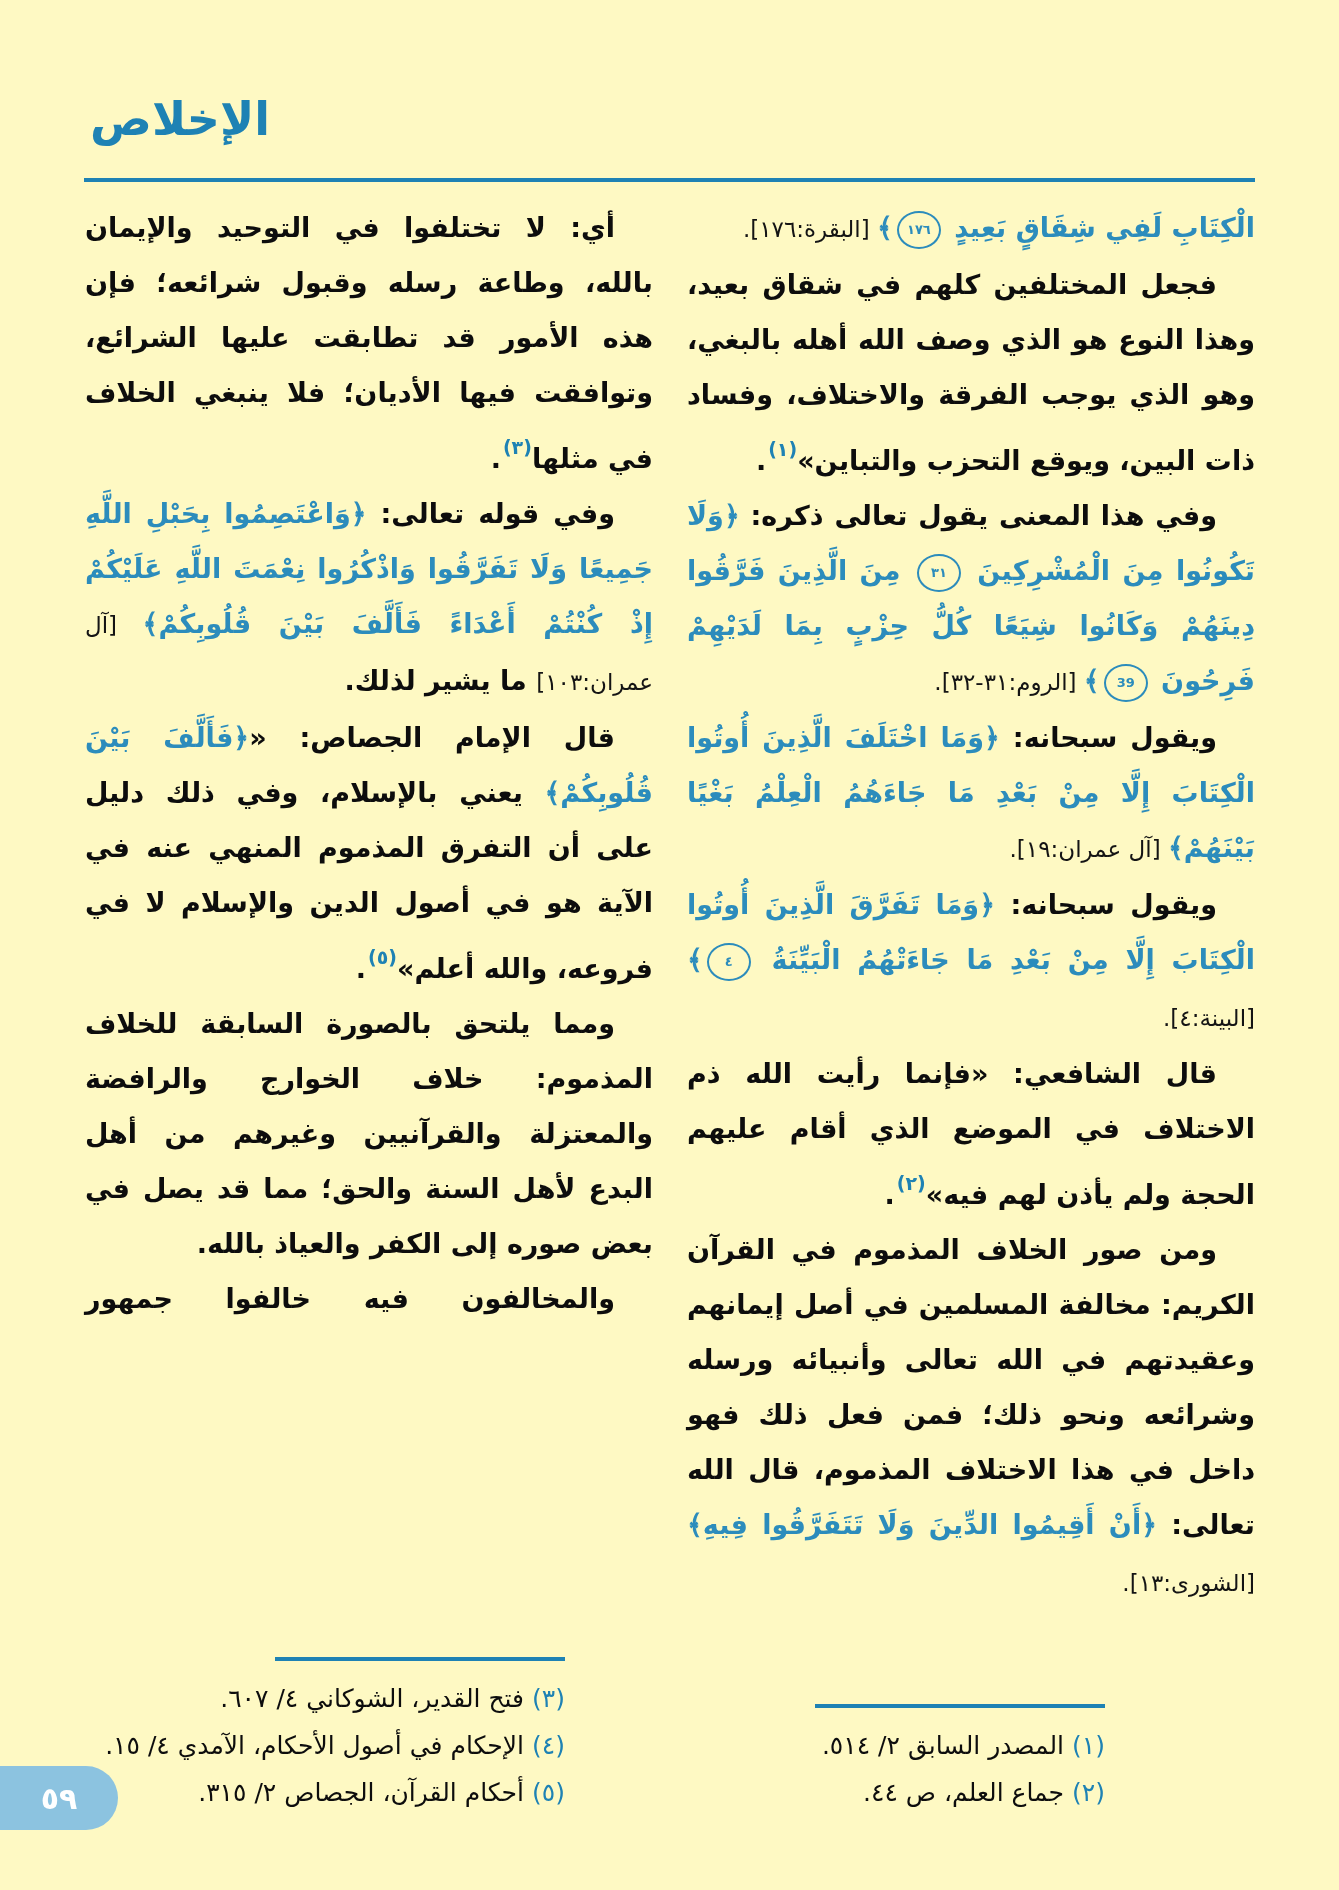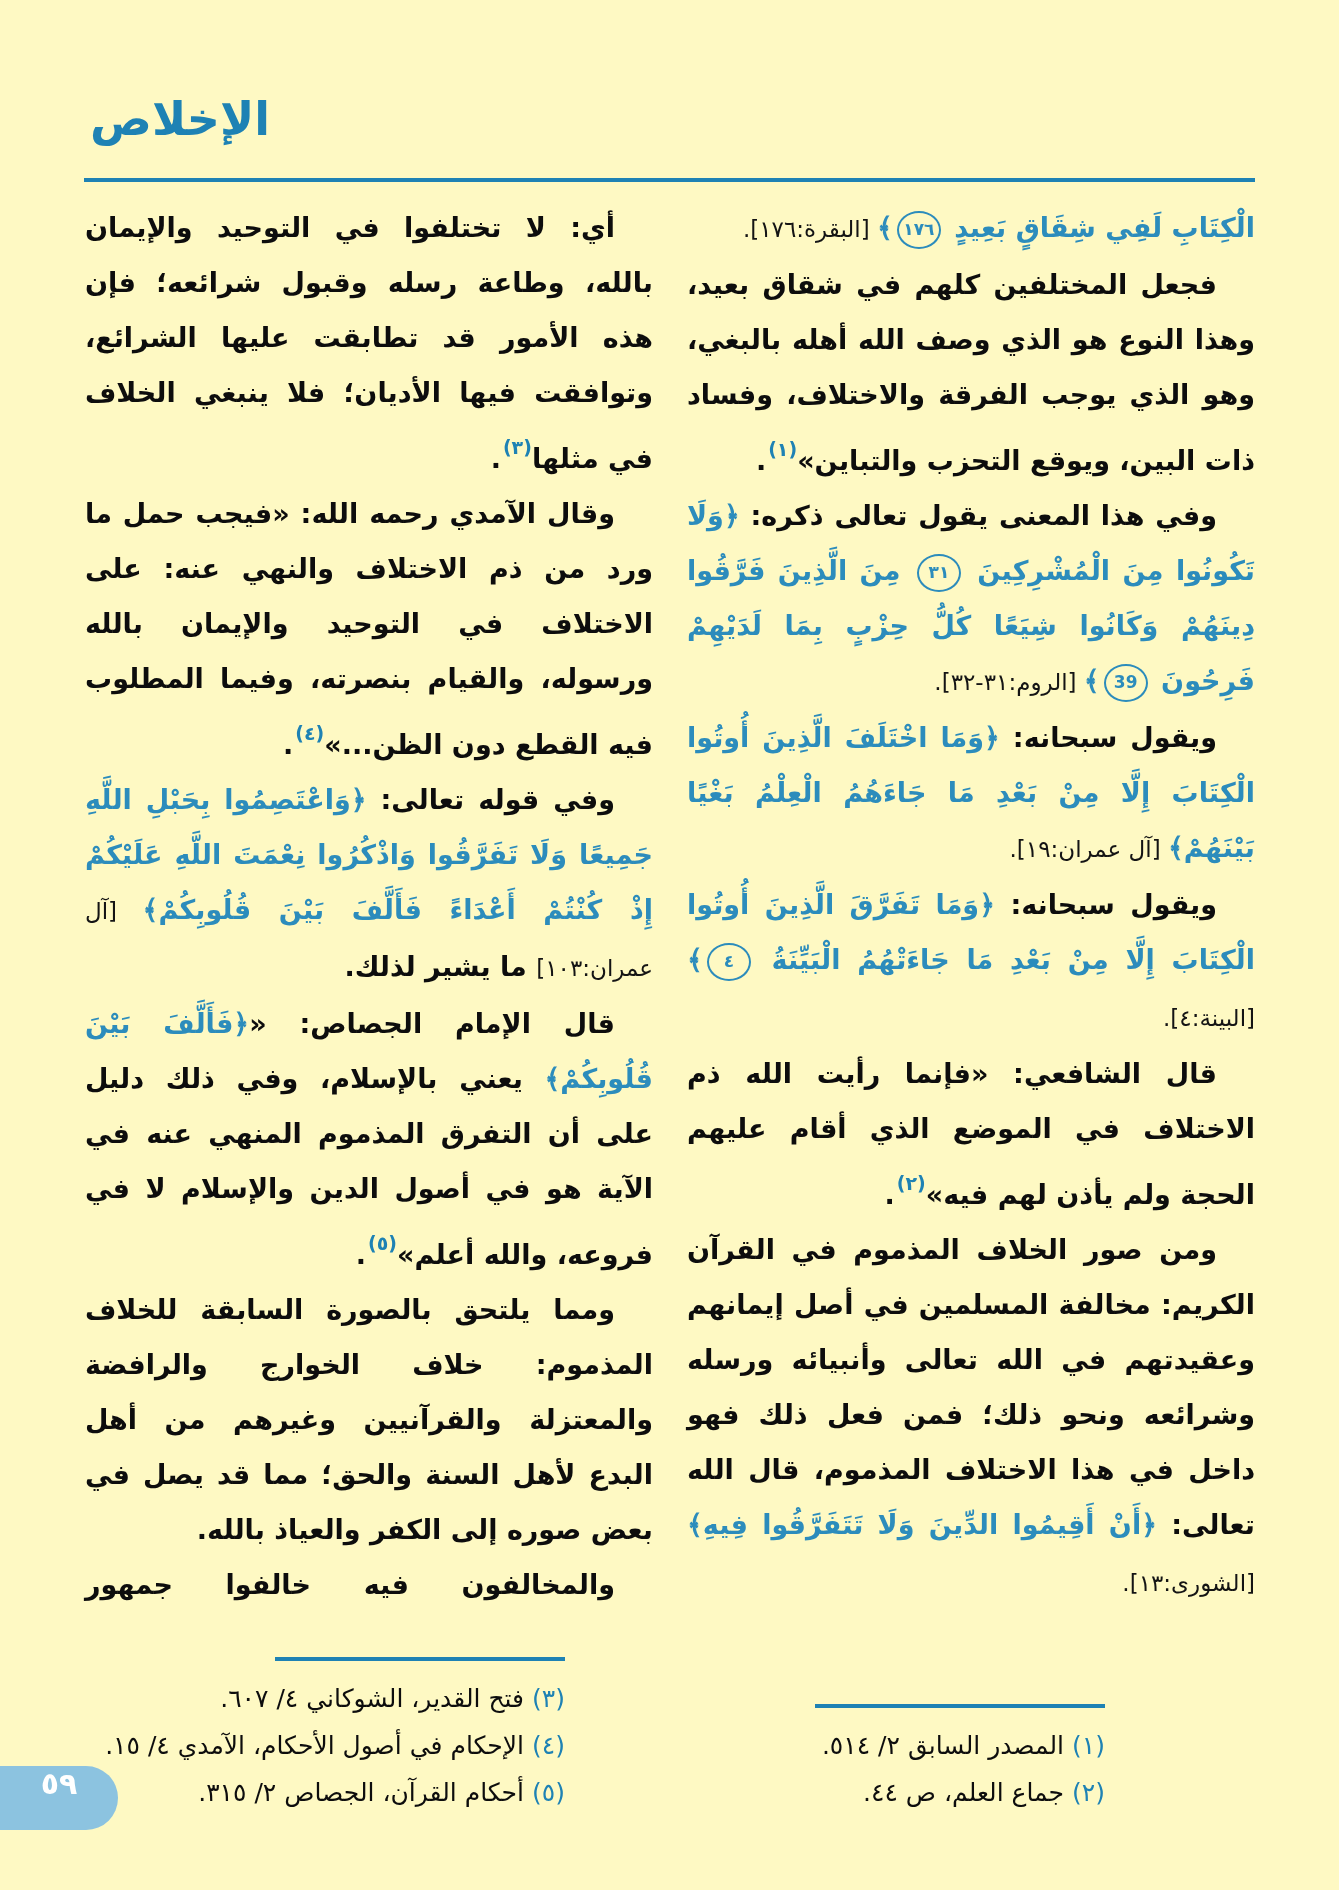--- a/index.html
+++ b/index.html
@@ -28,21 +28,21 @@
     font-size:27px;font-weight:700;line-height:55px;
   }
   .para.flush{text-indent:0;}
   .para.stretch-last{text-align-last:justify;}
   .q{color:#2c8cbc;}
   .ref{font-weight:400;font-size:23px;color:#141414;}
   .ayah{
     display:inline-flex;align-items:center;justify-content:center;
     min-width:34px;height:34px;padding:0 3px;margin:0 4px;
     border:2px solid #2c8cbc;border-radius:50%;
-    color:#2c8cbc;font-size:17px;font-weight:700;
+    color:#2c8cbc;font-size:13px;font-weight:700;
     vertical-align:middle;text-indent:0;line-height:1;
   }
   .fnm{
     color:#1e82b4;font-size:19px;font-weight:700;
     vertical-align:14px;margin-left:2px;
   }
   
   .footnotes{
     margin-top:auto;direction:rtl;
     font-size:25px;font-weight:400;line-height:47px;
@@ -51,21 +51,21 @@
   .col-right .footnotes .fn-rule{margin-left:0;}
   .col-right .fn,.col-left .fn{text-align:right;}
   .col-right .footnotes{padding-right:150px;padding-left:0;}
   .col-left  .footnotes{padding-right:88px;}
   .fn-rule{height:4px;width:290px;background:#1e82b4;margin:0 0 14px 0;}
   .fn-num{color:#1e82b4;margin-left:8px;}
   
   .page-tab{
     position:absolute;left:0;top:1766px;width:118px;height:64px;
     background:#8cc3e0;border-radius:0 32px 32px 0;
-    display:flex;align-items:flex-start;justify-content:center;
+    display:flex;align-items:center;justify-content:center;
     color:#ffffff;font-size:30px;font-weight:700;
   }
   .site-url{
     position:absolute;left:157px;top:1779px;
     color:#1e82b4;font-size:35px;direction:ltr;letter-spacing:1px;
   }
 </style>
 </head>
 <body>
 
@@ -96,21 +96,20 @@
         <div class="fn-rule"></div>
         <div class="fn"><span class="fn-num">(١)</span><span>المصدر السابق ٢/ ٥١٤.</span></div>
         <div class="fn"><span class="fn-num">(٢)</span><span>جماع العلم، ص ٤٤.</span></div>
       </div>
     </section>
 
     <section class="col col-left">
 
       <p class="para"><span>أي: لا تختلفوا في التوحيد والإيمان بالله، وطاعة رسله وقبول شرائعه؛ فإن هذه الأمور قد تطابقت عليها الشرائع، وتوافقت فيها الأديان؛ فلا ينبغي الخلاف في مثلها</span><span class="fnm">(٣)</span><span>.</span></p>
 
-      <p class="para"><span>وقال الآمدي رحمه الله: «فيجب حمل ما ورد من ذم الاختلاف والنهي عنه: على الاختلاف في التوحيد والإيمان بالله ورسوله، والقيام بنصرته، وفيما المطلوب فيه القطع دون الظن...»</span><span class="fnm">(٤)</span><span>.</span></p>
 
       <p class="para"><span>وفي قوله تعالى: </span><span class="q">﴿وَاعْتَصِمُوا بِحَبْلِ اللَّهِ جَمِيعًا وَلَا تَفَرَّقُوا وَاذْكُرُوا نِعْمَتَ اللَّهِ عَلَيْكُمْ إِذْ كُنْتُمْ أَعْدَاءً فَأَلَّفَ بَيْنَ قُلُوبِكُمْ﴾</span><span class="ref"> [آل عمران:١٠٣]</span><span> ما يشير لذلك.</span></p>
 
       <p class="para"><span>قال الإمام الجصاص: «</span><span class="q">﴿فَأَلَّفَ بَيْنَ قُلُوبِكُمْ﴾</span><span> يعني بالإسلام، وفي ذلك دليل على أن التفرق المذموم المنهي عنه في الآية هو في أصول الدين والإسلام لا في فروعه، والله أعلم»</span><span class="fnm">(٥)</span><span>.</span></p>
 
       <p class="para"><span>ومما يلتحق بالصورة السابقة للخلاف المذموم: خلاف الخوارج والرافضة والمعتزلة والقرآنيين وغيرهم من أهل البدع لأهل السنة والحق؛ مما قد يصل في بعض صوره إلى الكفر والعياذ بالله.</span></p>
 
       <p class="para stretch-last"><span>والمخالفون فيه خالفوا جمهور</span></p>
 
       <div class="footnotes">

